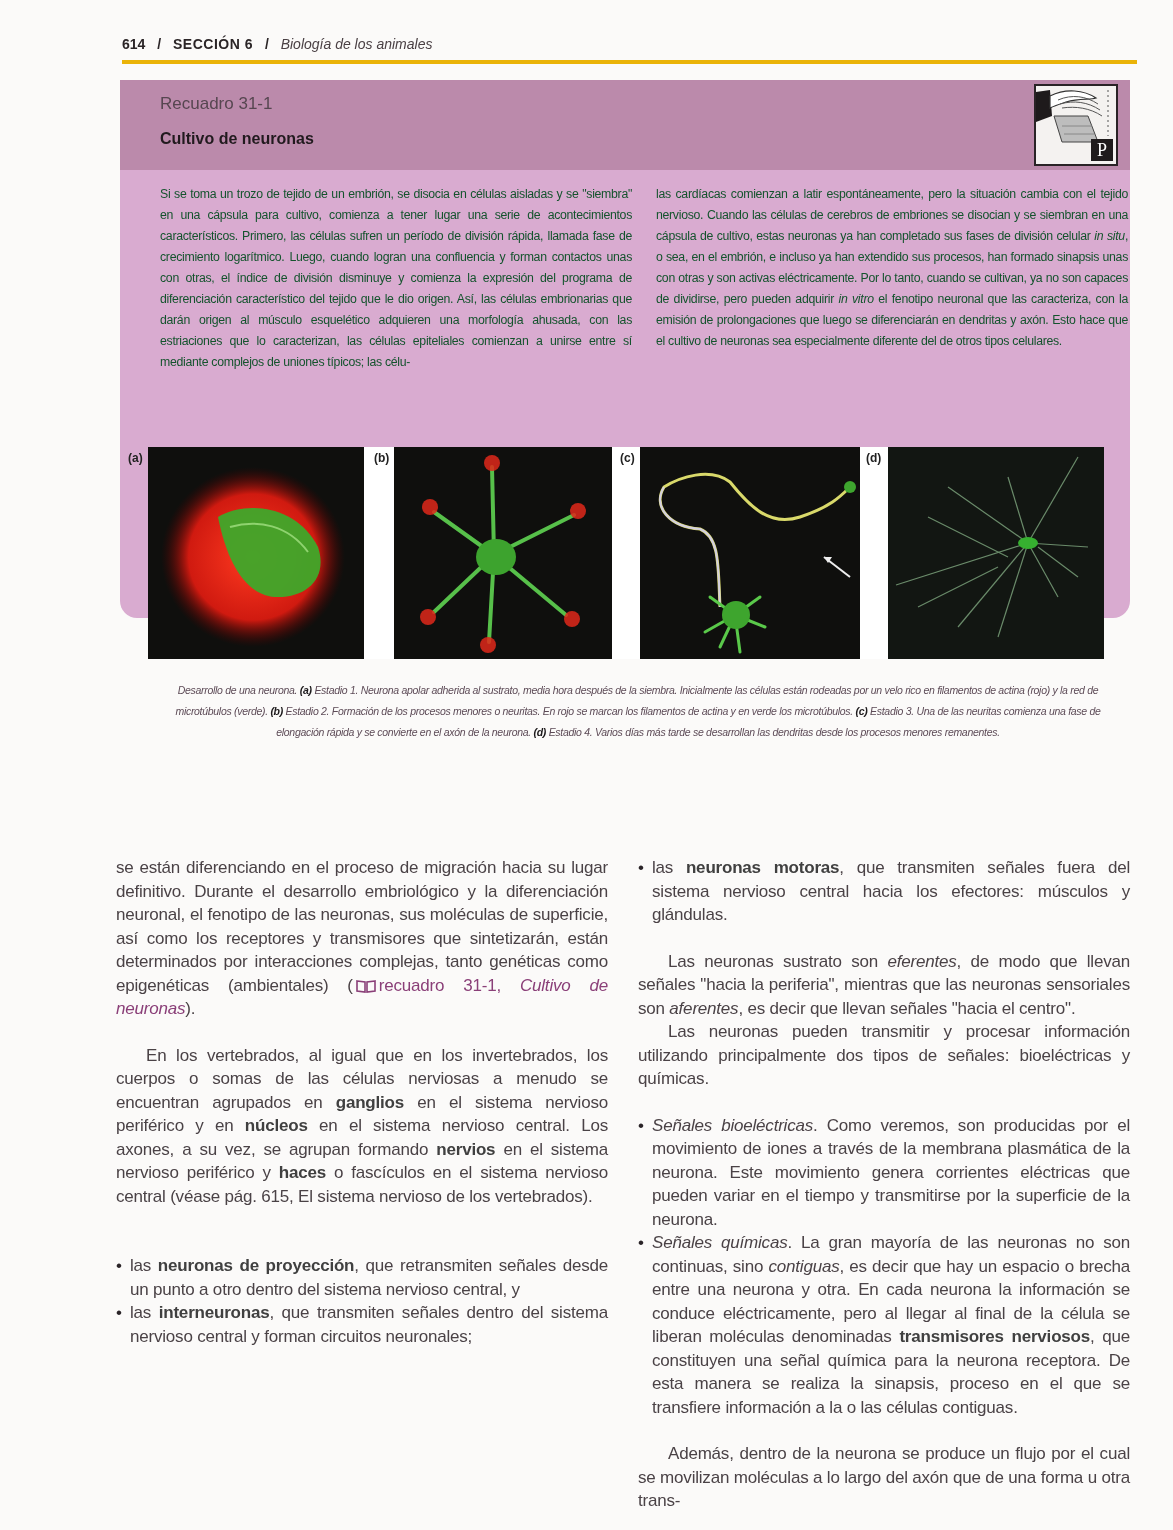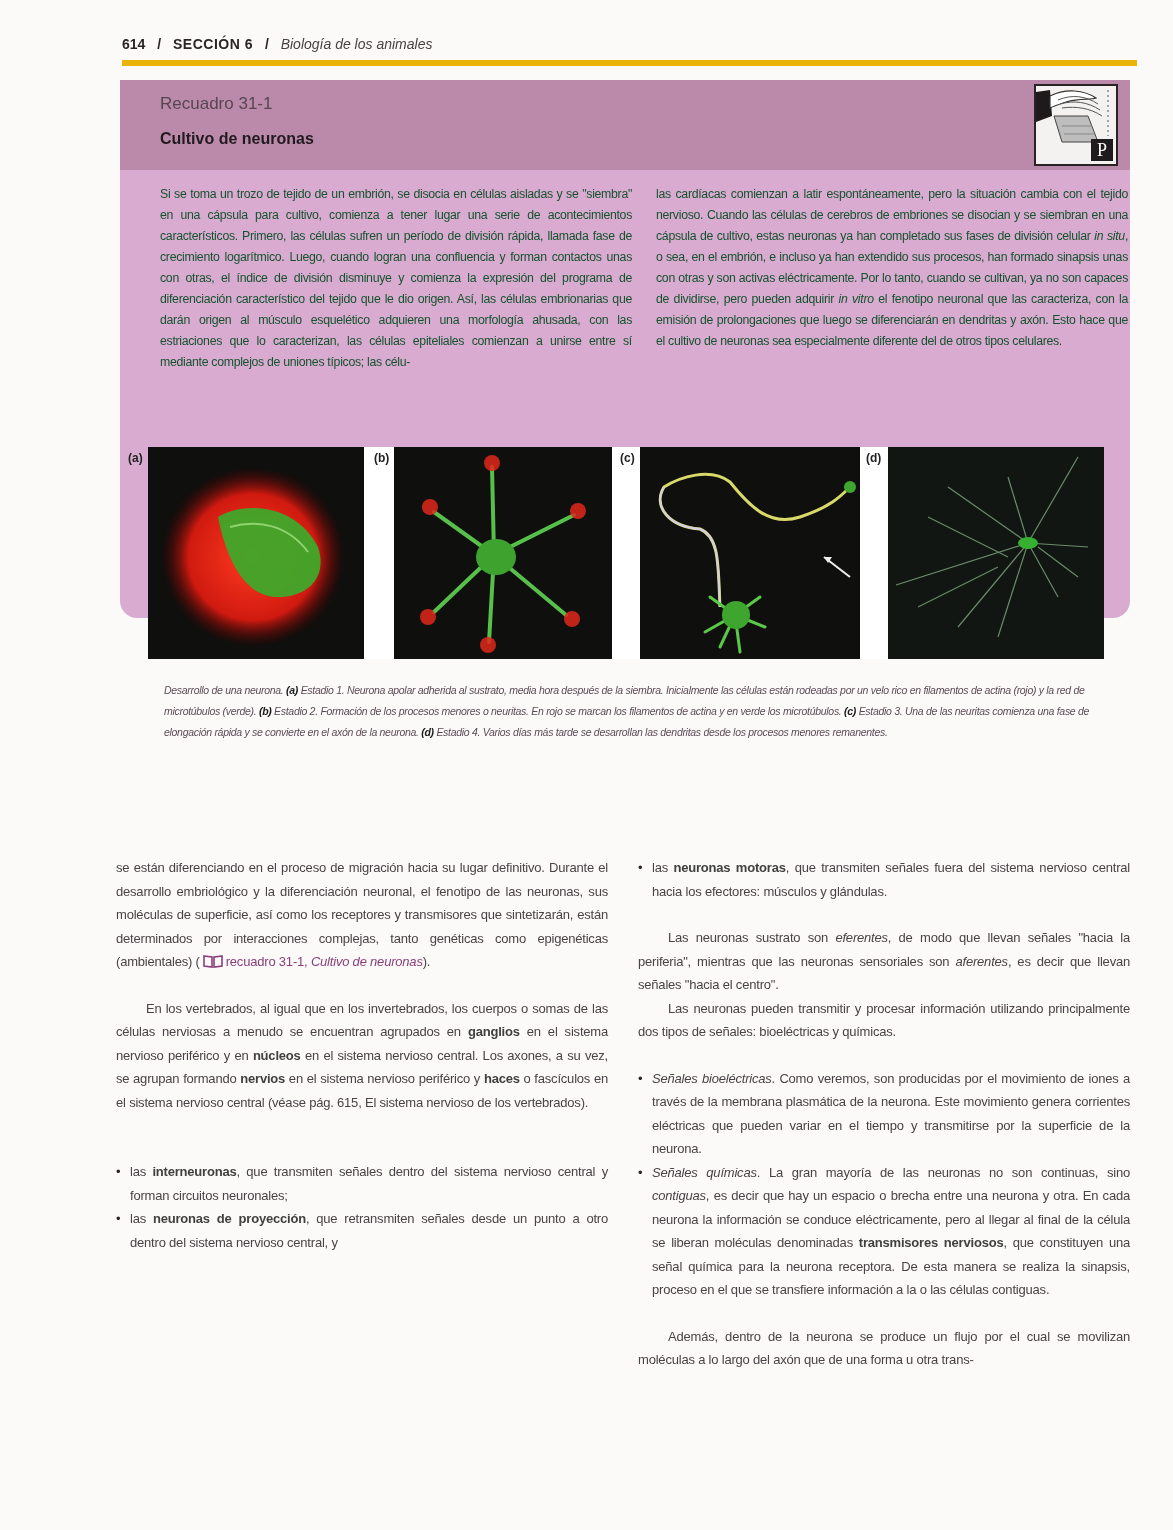--- a/index.html
+++ b/index.html
@@ -7,21 +7,21 @@
     width: 1173px; height: 1530px; overflow: hidden;
     background: #fbfaf9;
     font-family: "Liberation Sans", "DejaVu Sans", sans-serif;
     color: #3a3236;
     position: relative;
   }
   .running-head {
     position: absolute; left: 122px; top: 36px; width: 1015px;
     font-size: 14px; color: #2b2527;
     padding-bottom: 8px;
-    border-bottom: 6px solid #eab308;
+    border-bottom: 4px solid #eab308;
   }
   .running-head .pnum { font-weight: bold; }
   .running-head .sep { margin: 0 8px; font-weight: bold; }
   .running-head .section { font-weight: bold; letter-spacing: 0.5px; }
   .running-head .subject { font-style: italic; color: #4a4044; }
 
   .box {
     position: absolute; left: 120px; top: 80px; width: 1010px; height: 538px;
     background: #d9abd0;
     border-radius: 17px;
@@ -65,28 +65,29 @@
   }
   .panel {
     position: absolute; top: 2px; height: 212px; background: #0f0f0d;
     overflow: hidden;
   }
   .white-gap { position: absolute; top: 2px; height: 212px; background: #fff; }
   .caption {
     position: absolute; left: 44px; top: 600px; width: 948px;
     font-size: 10.5px; line-height: 21px; font-style: italic; color: #5d4b57;
     letter-spacing: -0.3px;
+    text-align: center;
   }
   .caption b { font-style: italic; color: #1d1a1c; }
 
   .body-cols {
     position: absolute; left: 116px; top: 856px; width: 1015px;
     display: flex; gap: 30px;
   }
-  .body-col { width: 492px; font-size: 13px; line-height: 23.5px; color: #4a4246; text-align: justify; letter-spacing: -0.2px; }
+  .body-col { width: 492px; font-size: 17px; line-height: 23.5px; color: #4a4246; text-align: justify; letter-spacing: -0.2px; }
   .body-col p { margin: 0; }
   .indent { text-indent: 30px; }
   .gap { height: 23px; }
   .body-col b { color: #404040; }
   .body-col ul { list-style: none; margin: 0; padding: 0; }
   .body-col li { position: relative; padding-left: 14px; }
   .body-col li::before { content: "•"; position: absolute; left: 0; top: 0; color: #2a2428; }
   .xref { color: #8a3f78; }
   .book-icon {
     display: inline-block; width: 20px; height: 14px; vertical-align: -2px;
@@ -213,22 +214,22 @@
 <div class="body-cols">
   <div class="body-col">
     <p id="bl-p1"><span>se están diferenciando en el proceso de migración hacia su lugar definitivo. Durante el desarrollo embriológico y la diferenciación neuronal, el fenotipo de las neuronas, sus moléculas de superficie, así como los receptores y transmisores que sintetizarán, están determinados por interacciones complejas, tanto genéticas como epigenéticas (ambientales) (</span><svg class="book-icon" viewBox="0 0 20 14">
           <path d="M1 2 L9 3 L9 13 L1 12 Z M19 2 L11 3 L11 13 L19 12 Z" fill="none" stroke="#8a3f78" stroke-width="1.6"></path>
         </svg><span class="xref">recuadro 31-1, </span><i class="xref" style="font-style: italic;">Cultivo de neuronas</i><span>).</span></p>
     <div class="gap"></div>
     <p class="indent" id="bl-p2"><span>En los vertebrados, al igual que en los invertebrados, los cuerpos o somas de las células nerviosas a menudo se encuentran agrupados en </span><b>ganglios</b><span> en el sistema nervioso periférico y en </span><b>núcleos</b><span> en el sistema nervioso central. Los axones, a su vez, se agrupan formando </span><b>nervios</b><span> en el sistema nervioso periférico y </span><b>haces</b><span> o fascículos en el sistema nervioso central (véase pág. 615, El sistema nervioso de los vertebrados).</span></p>
     <div class="gap"></div>
     <div class="gap"></div>
     <ul id="bl-bullets">
+        <li><span>las </span><b>neuronas de proyección</b><span>, que retransmiten señales desde un punto a otro dentro del sistema nervioso central, y</span></li>
         <li><span>las </span><b>interneuronas</b><span>, que transmiten señales dentro del sistema nervioso central y forman circuitos neuronales;</span></li>
-        <li><span>las </span><b>neuronas de proyección</b><span>, que retransmiten señales desde un punto a otro dentro del sistema nervioso central, y</span></li>
       </ul>
   </div>
   <div class="body-col">
     <ul>
         <li id="br-motor"><span>las </span><b>neuronas motoras</b><span>, que transmiten señales fuera del sistema nervioso central hacia los efectores: músculos y glándulas.</span></li>
       </ul>
     <div class="gap"></div>
     <p class="indent" id="br-p1"><span>Las neuronas sustrato son </span><i>eferentes</i><span>, de modo que llevan señales "hacia la periferia", mientras que las neuronas sensoriales son </span><i>aferentes</i><span>, es decir que llevan señales "hacia el centro".</span></p>
     <p class="indent">Las neuronas pueden transmitir y procesar información utilizando principalmente dos tipos de señales: bioeléctricas y químicas.</p>
     <div class="gap"></div>

